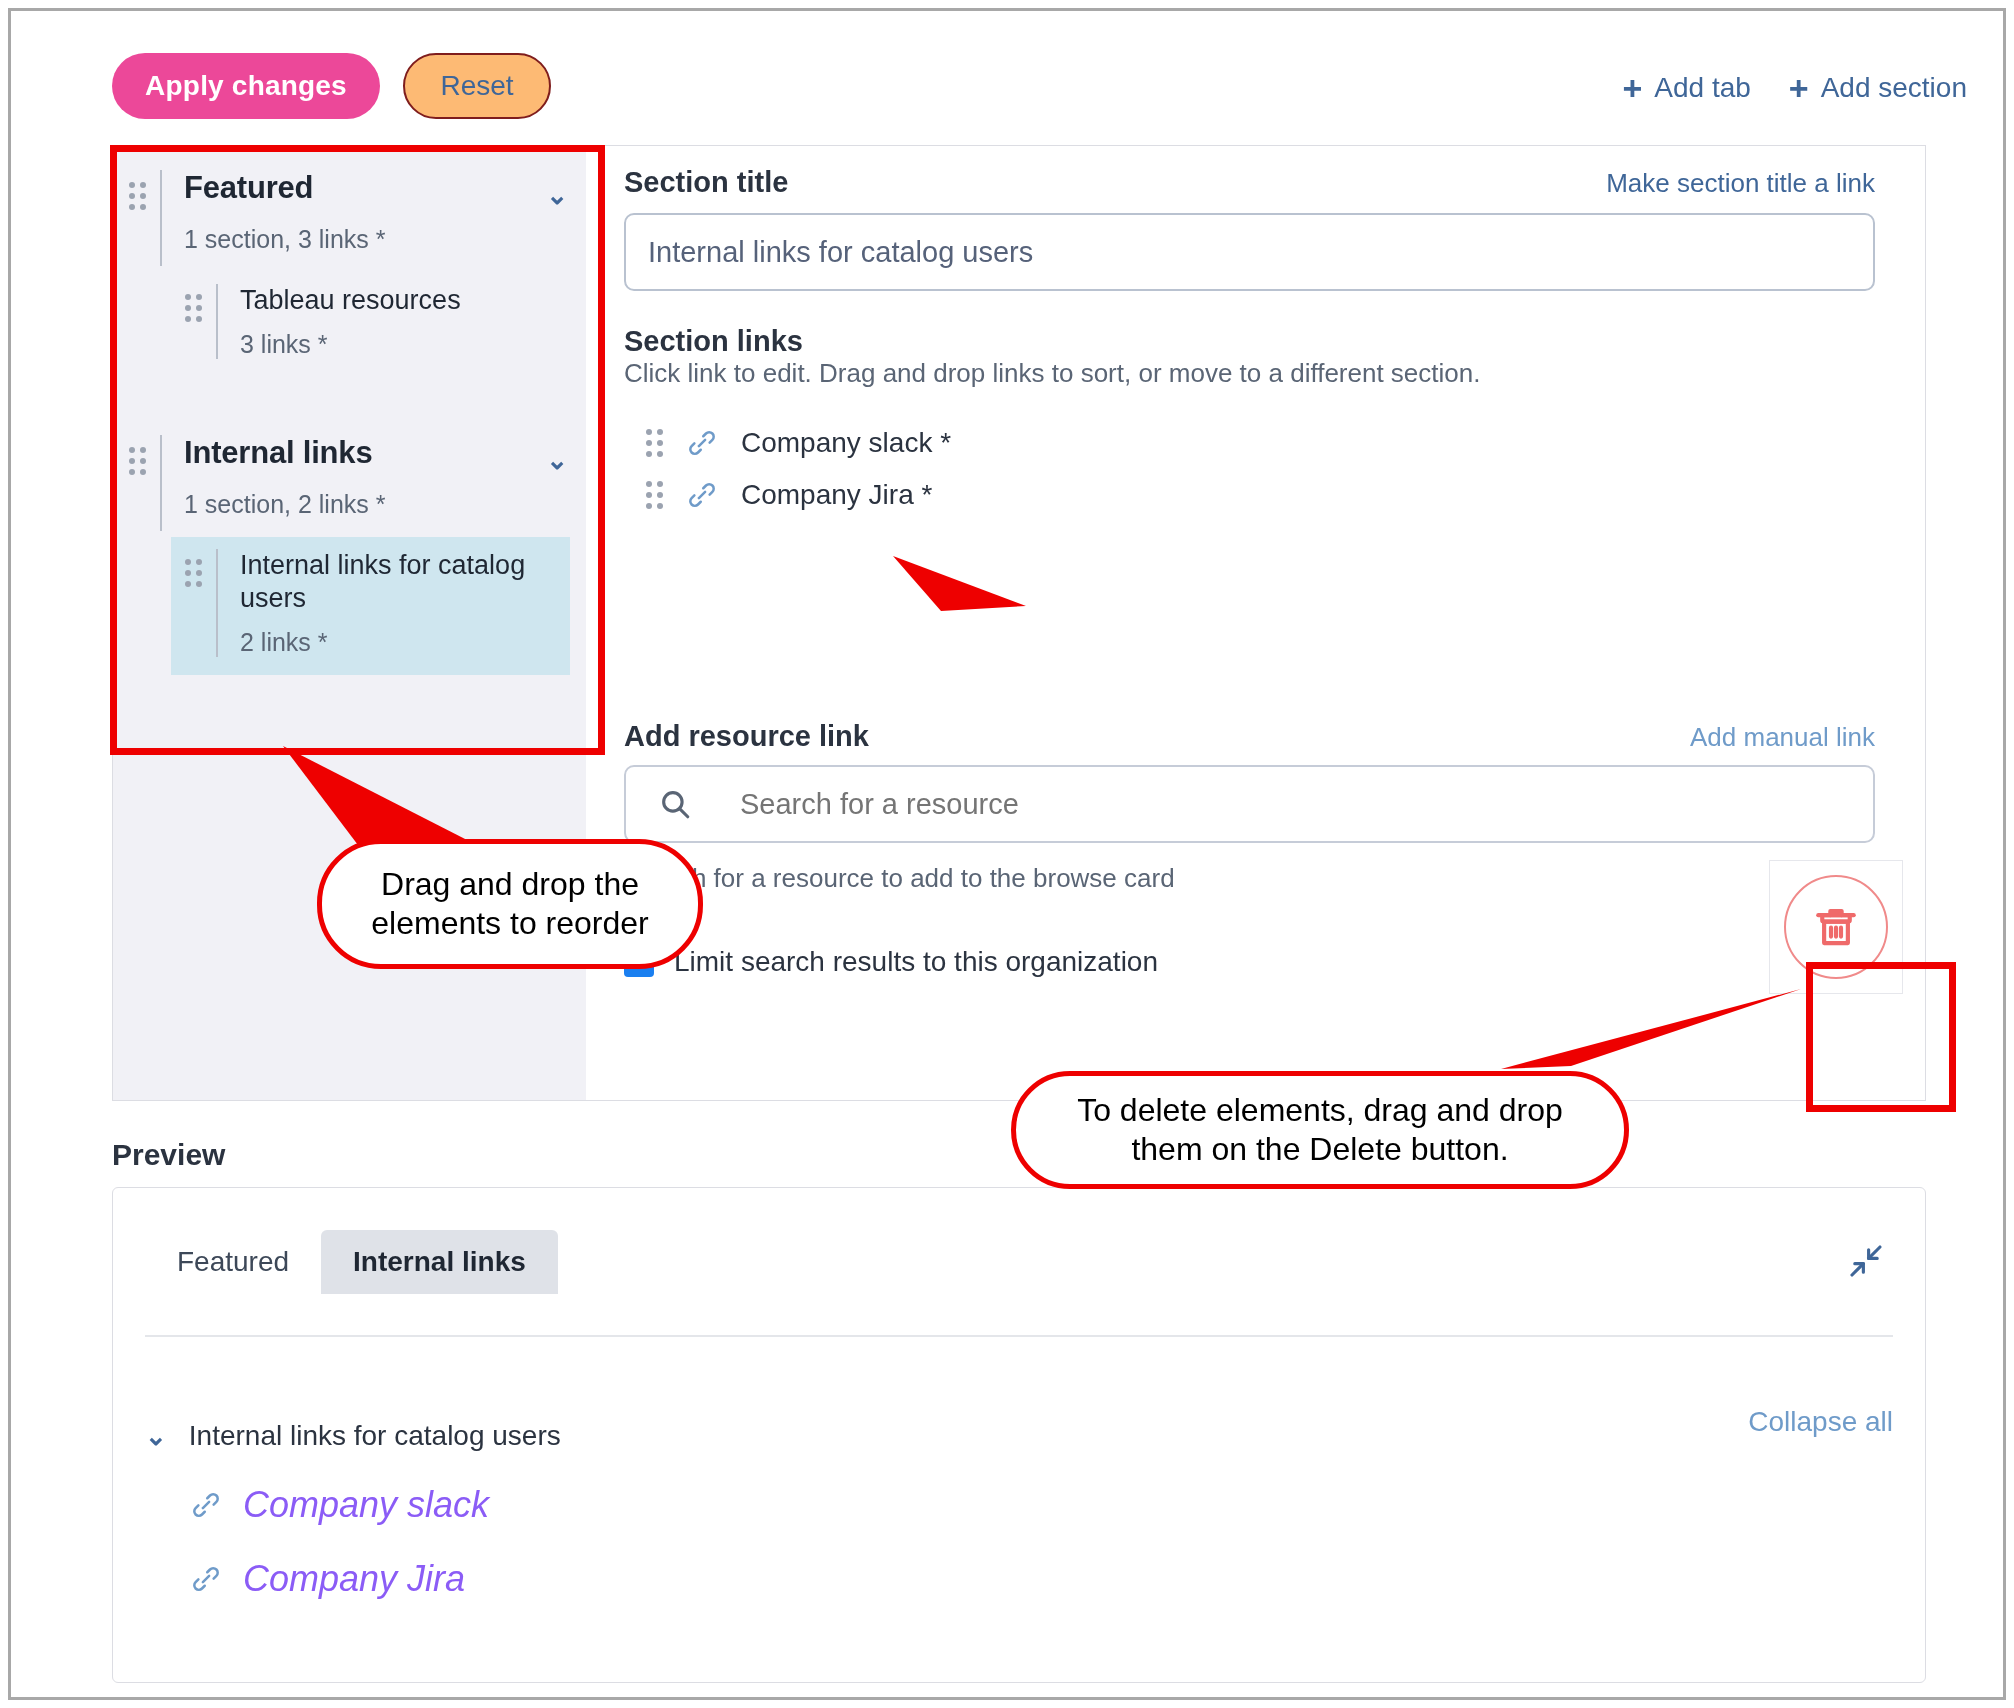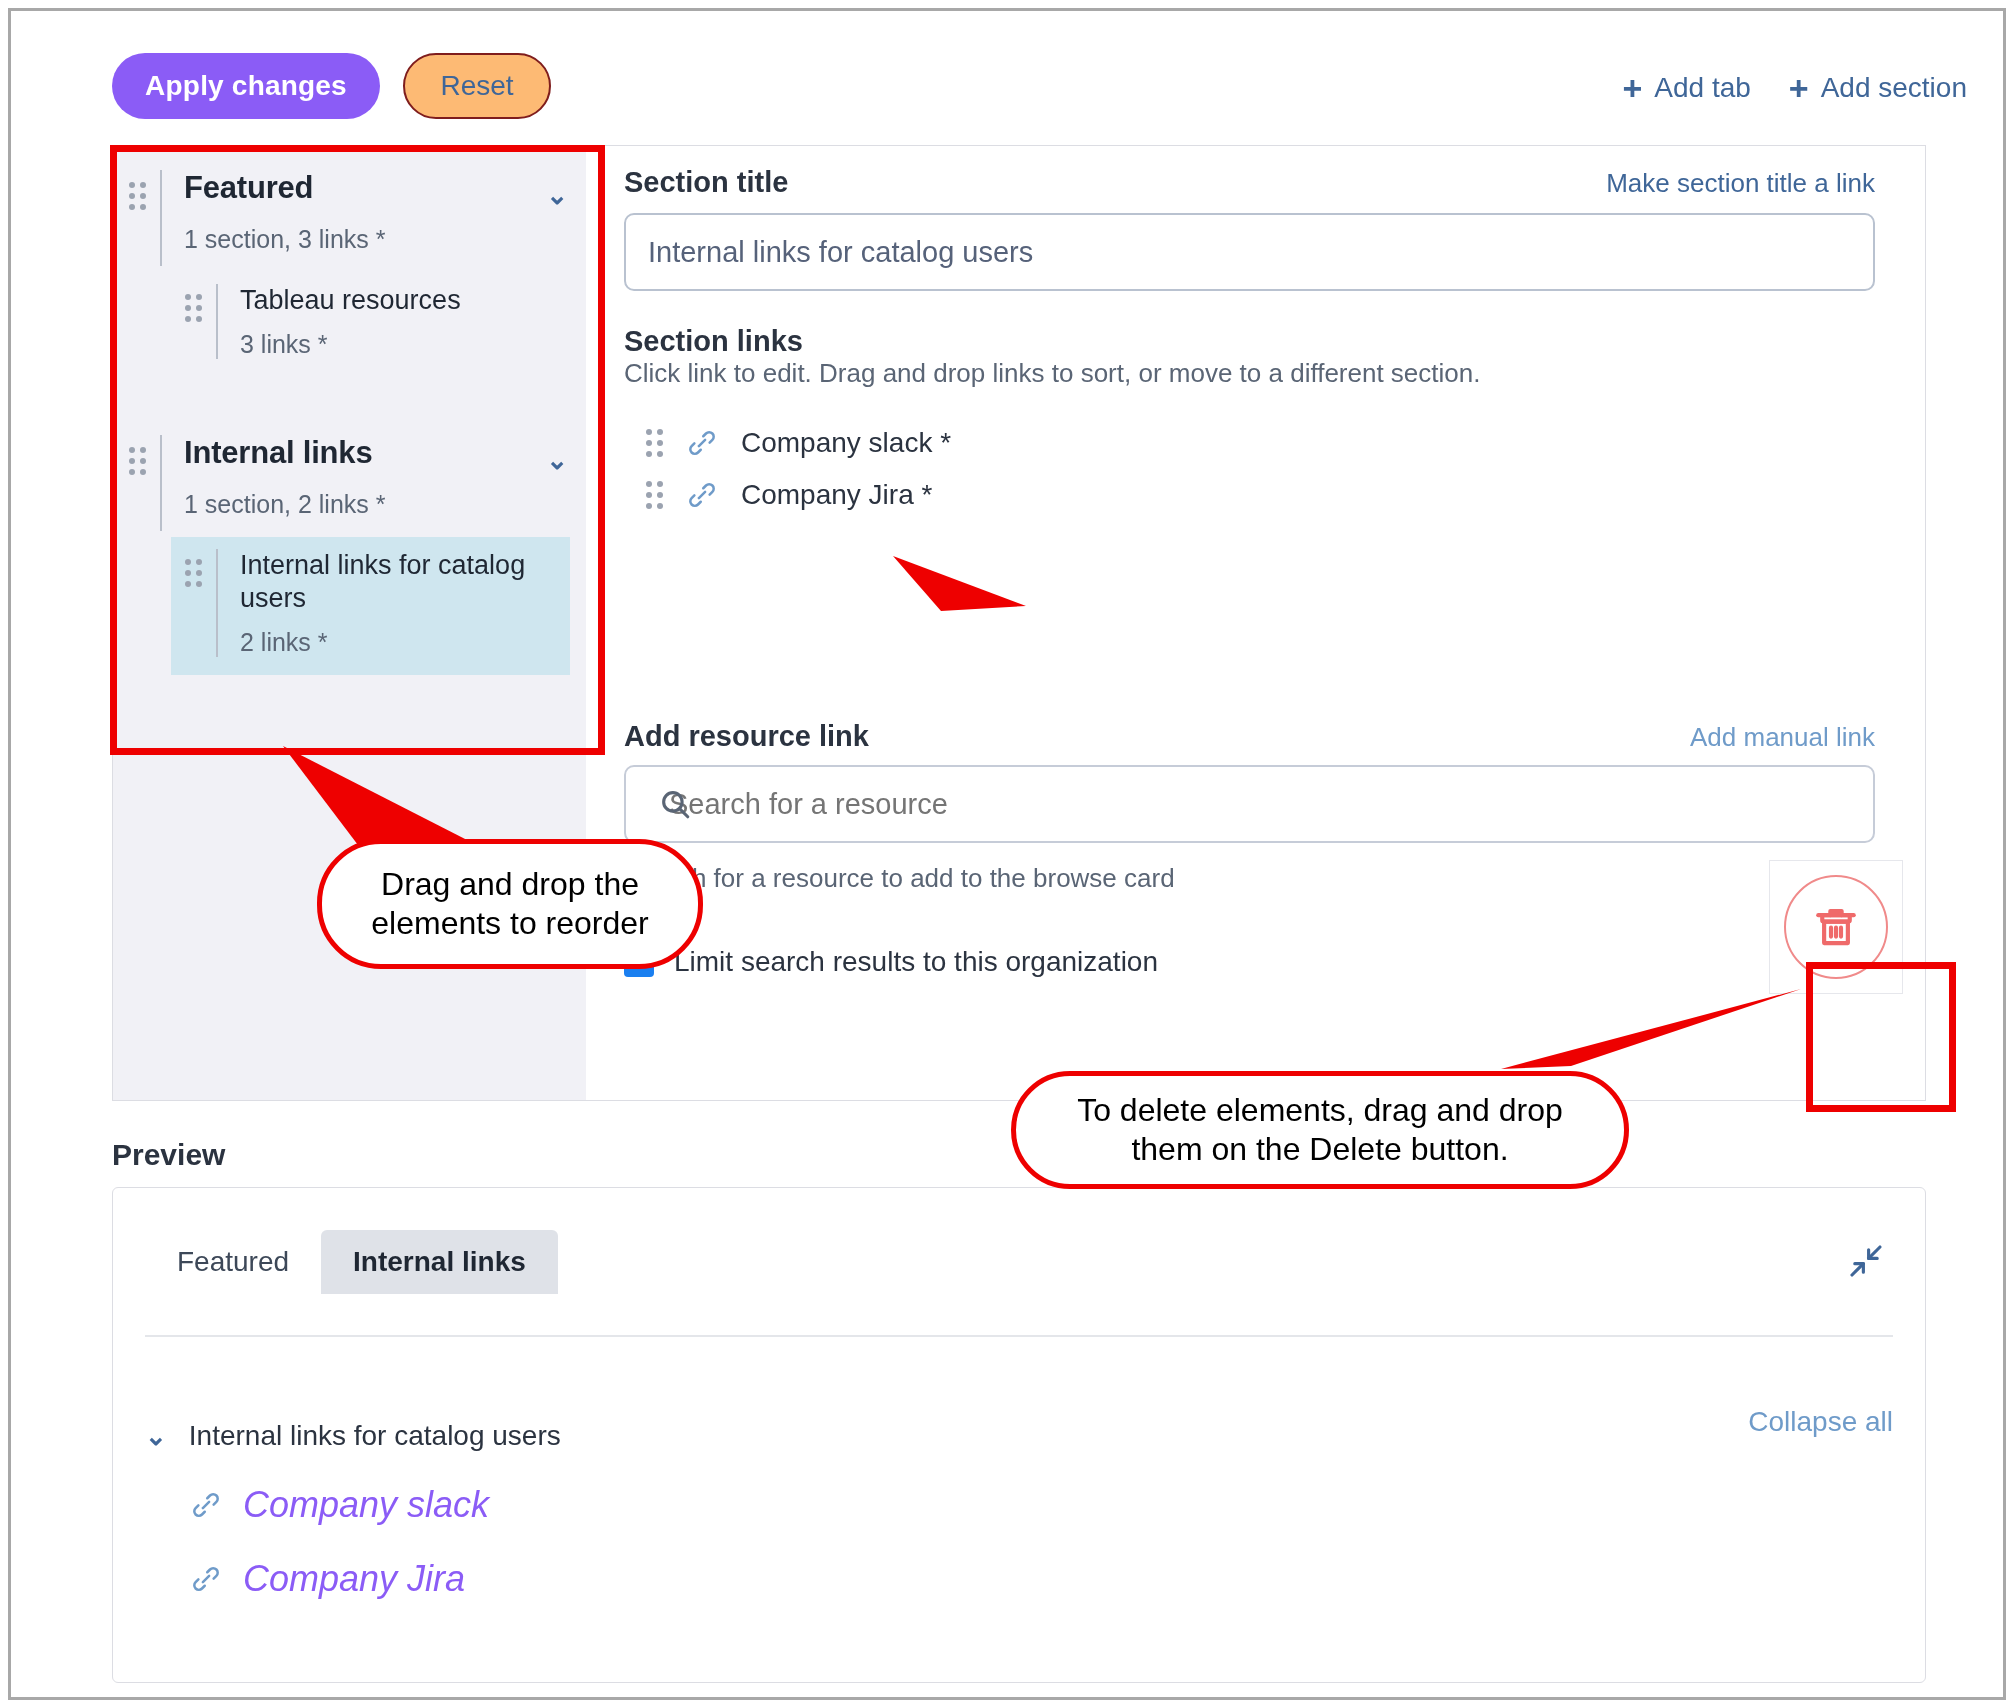--- a/index.html
+++ b/index.html
@@ -22,21 +22,21 @@
   .inner {
     position: absolute;
     inset: 0;
   }
 
   
   .toolbar { position:absolute; left:0; top:0; width:100%; height:135px; }
   .btn-apply {
     position:absolute; left:101px; top:42px;
     width: 268px; height: 66px;
-    background:#8b5cf6; color:#ffffff;
+    background:#ec4899; color:#ffffff;
     border:none; border-radius:33px;
     font-size: 28px; font-family:"Liberation Sans", sans-serif;
     font-weight: 600; letter-spacing:.2px;
     cursor:pointer;
   }
   .btn-reset {
     position:absolute; left:392px; top:42px;
     width: 148px; height: 66px;
     background:#fdba74; color:#3f6698;
     border:2px solid #7f1d1d; border-radius:33px;
@@ -104,21 +104,21 @@
   .link-row { display:flex; align-items:center; gap:24px; height:52px; cursor:pointer; }
   .link-row .grip { }
   .chain { width:30px; height:30px; color:#6f9bc9; display:block; }
   .link-name { font-size:28px; color:#2b3340; }
 
   .addres { position:absolute; left:38px; right:50px; top:574px; }
   .search-wrap { position:relative; margin-top:12px; }
   .search-input {
     width:100%; height:78px;
     border:2px solid #c6ccd8; border-radius:10px;
-    padding-left: 43px; font-size:29px; color:#ef4444;
+    padding-left: 114px; font-size:29px; color:#ef4444;
     font-family:"Liberation Sans", sans-serif; background:#fff;
   }
   .search-icon { position:absolute; left:34px; top:22px; width:34px; height:34px; color:#5a6575; }
   .sub-hint { font-size:26px; color:#5a6575; margin-top:20px; }
   .chk-row { display:flex; align-items:center; gap:20px; margin-top:52px; }
   .chk {
     width:30px; height:30px; border-radius:4px; background:#1a7ff0;
     display:flex; align-items:center; justify-content:center;
     color:#fff; font-size:24px; line-height:1; cursor:pointer;
   }

